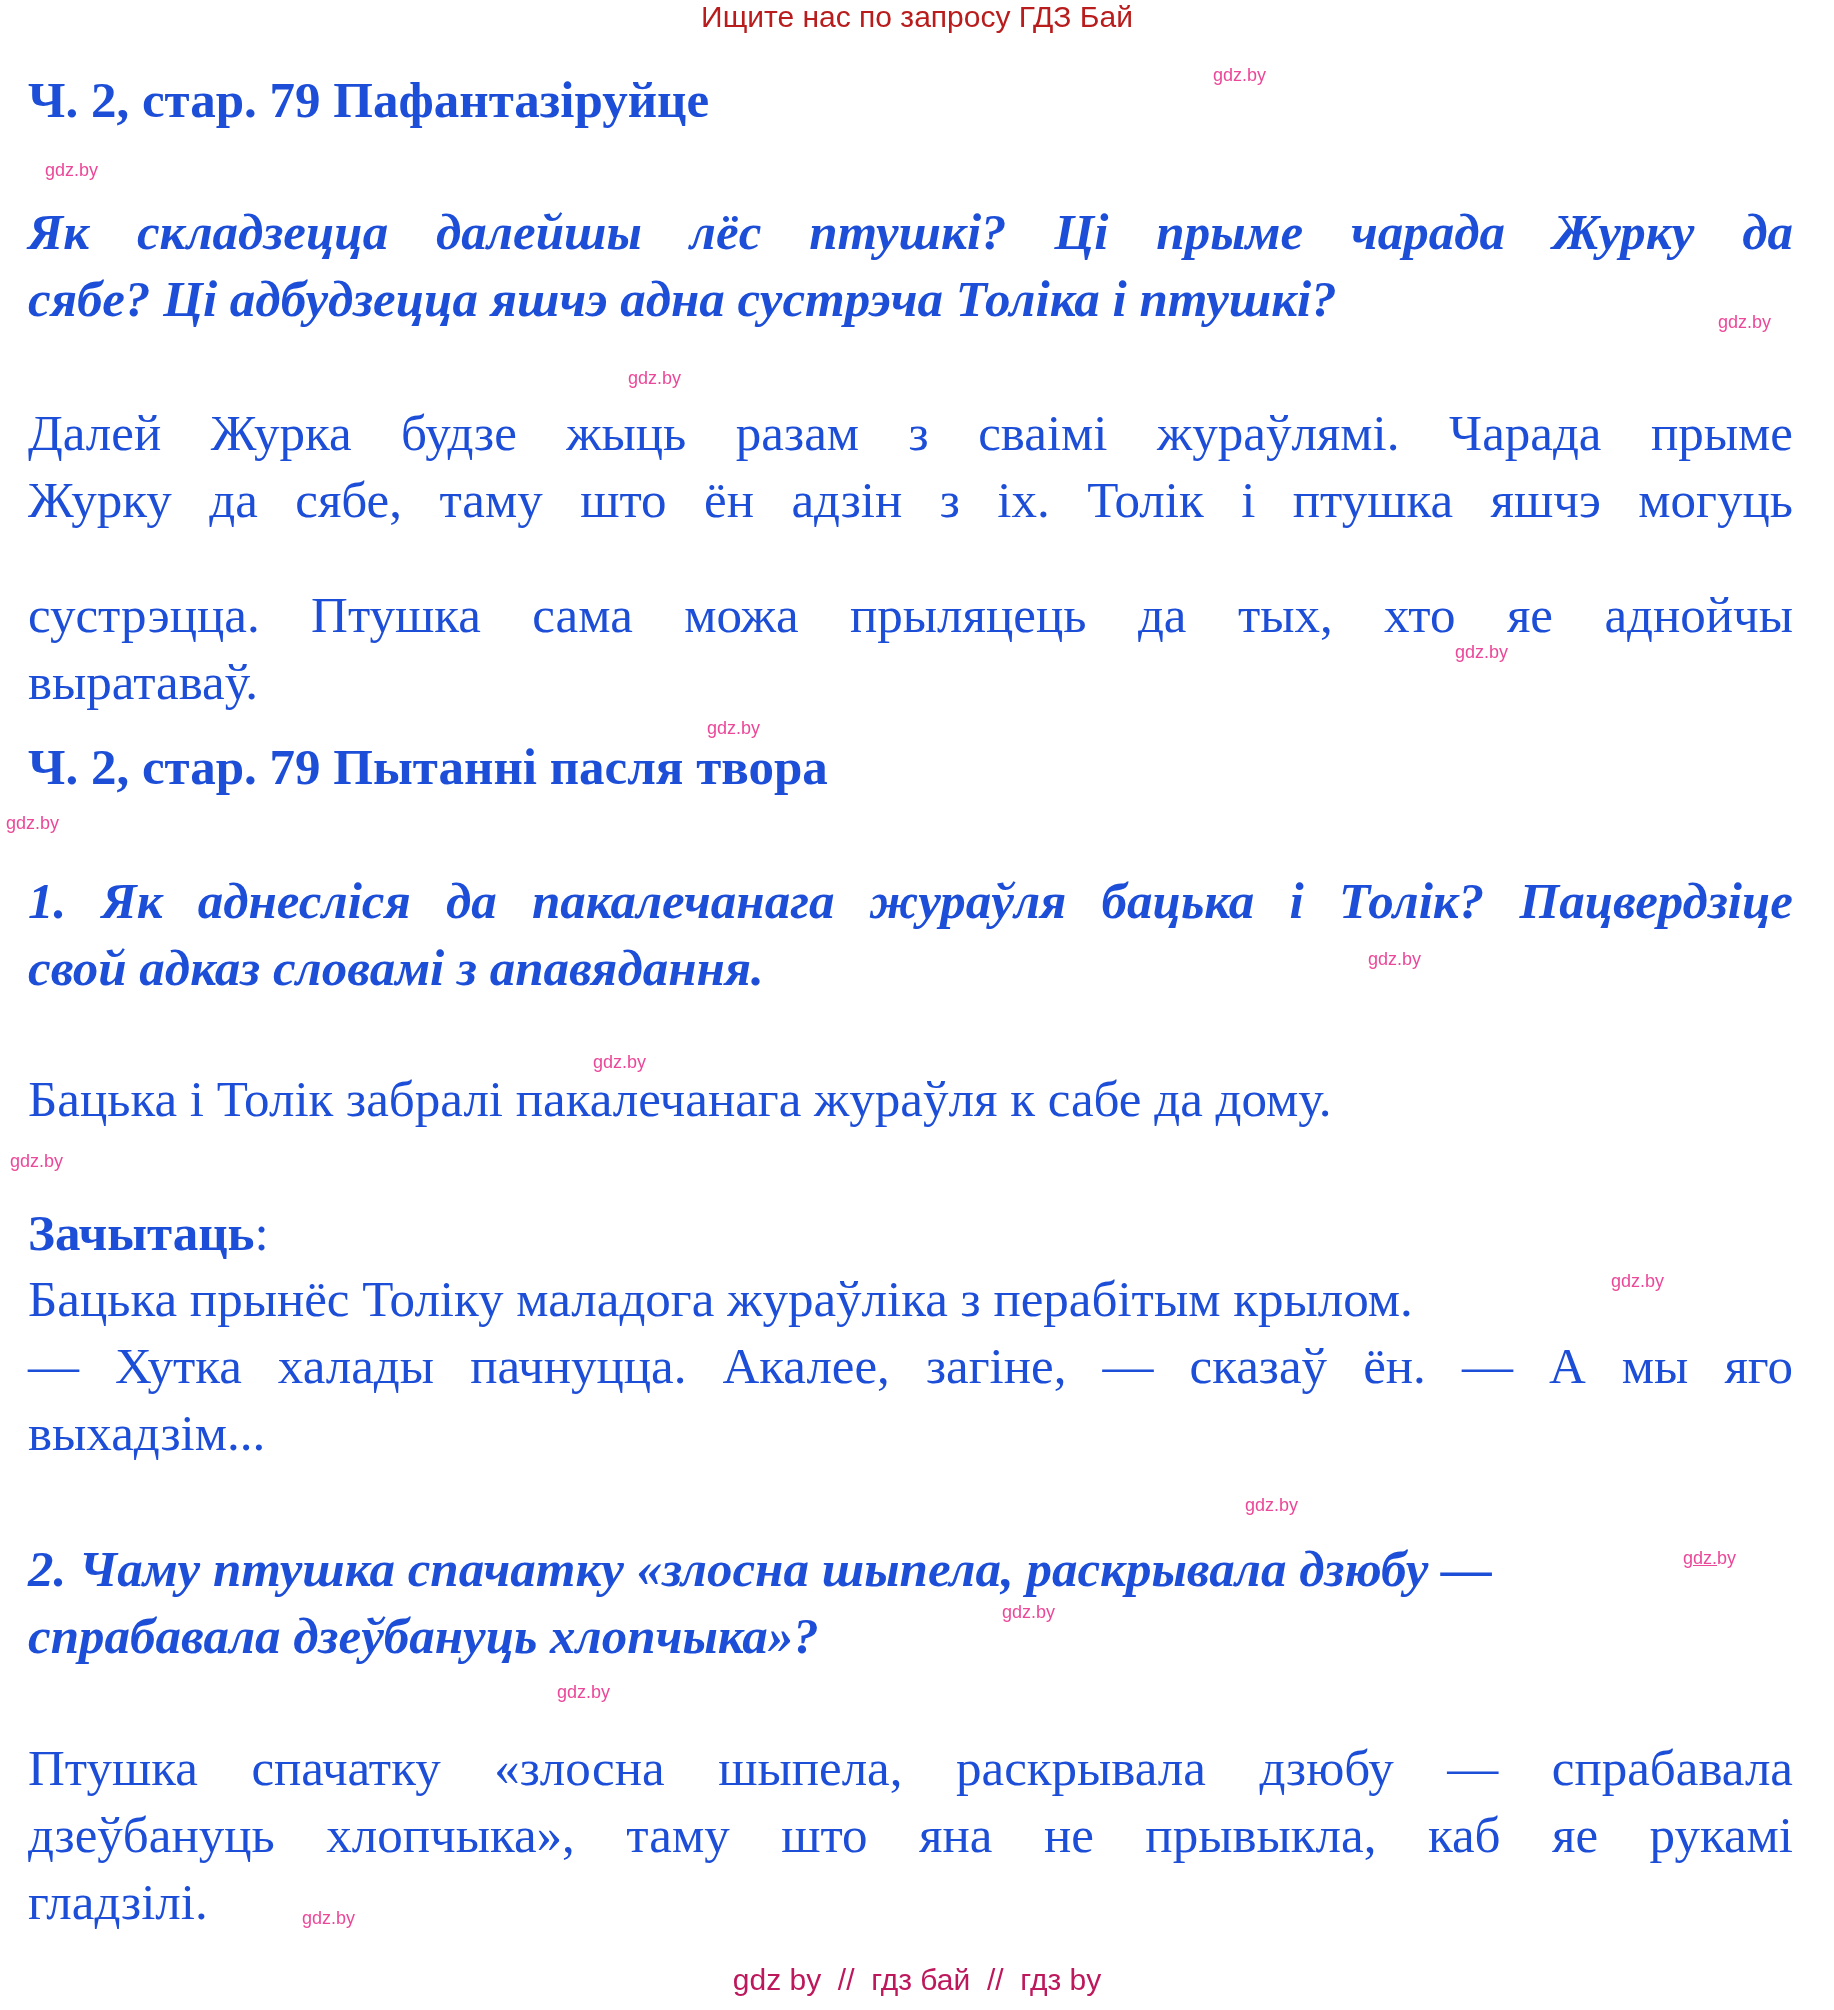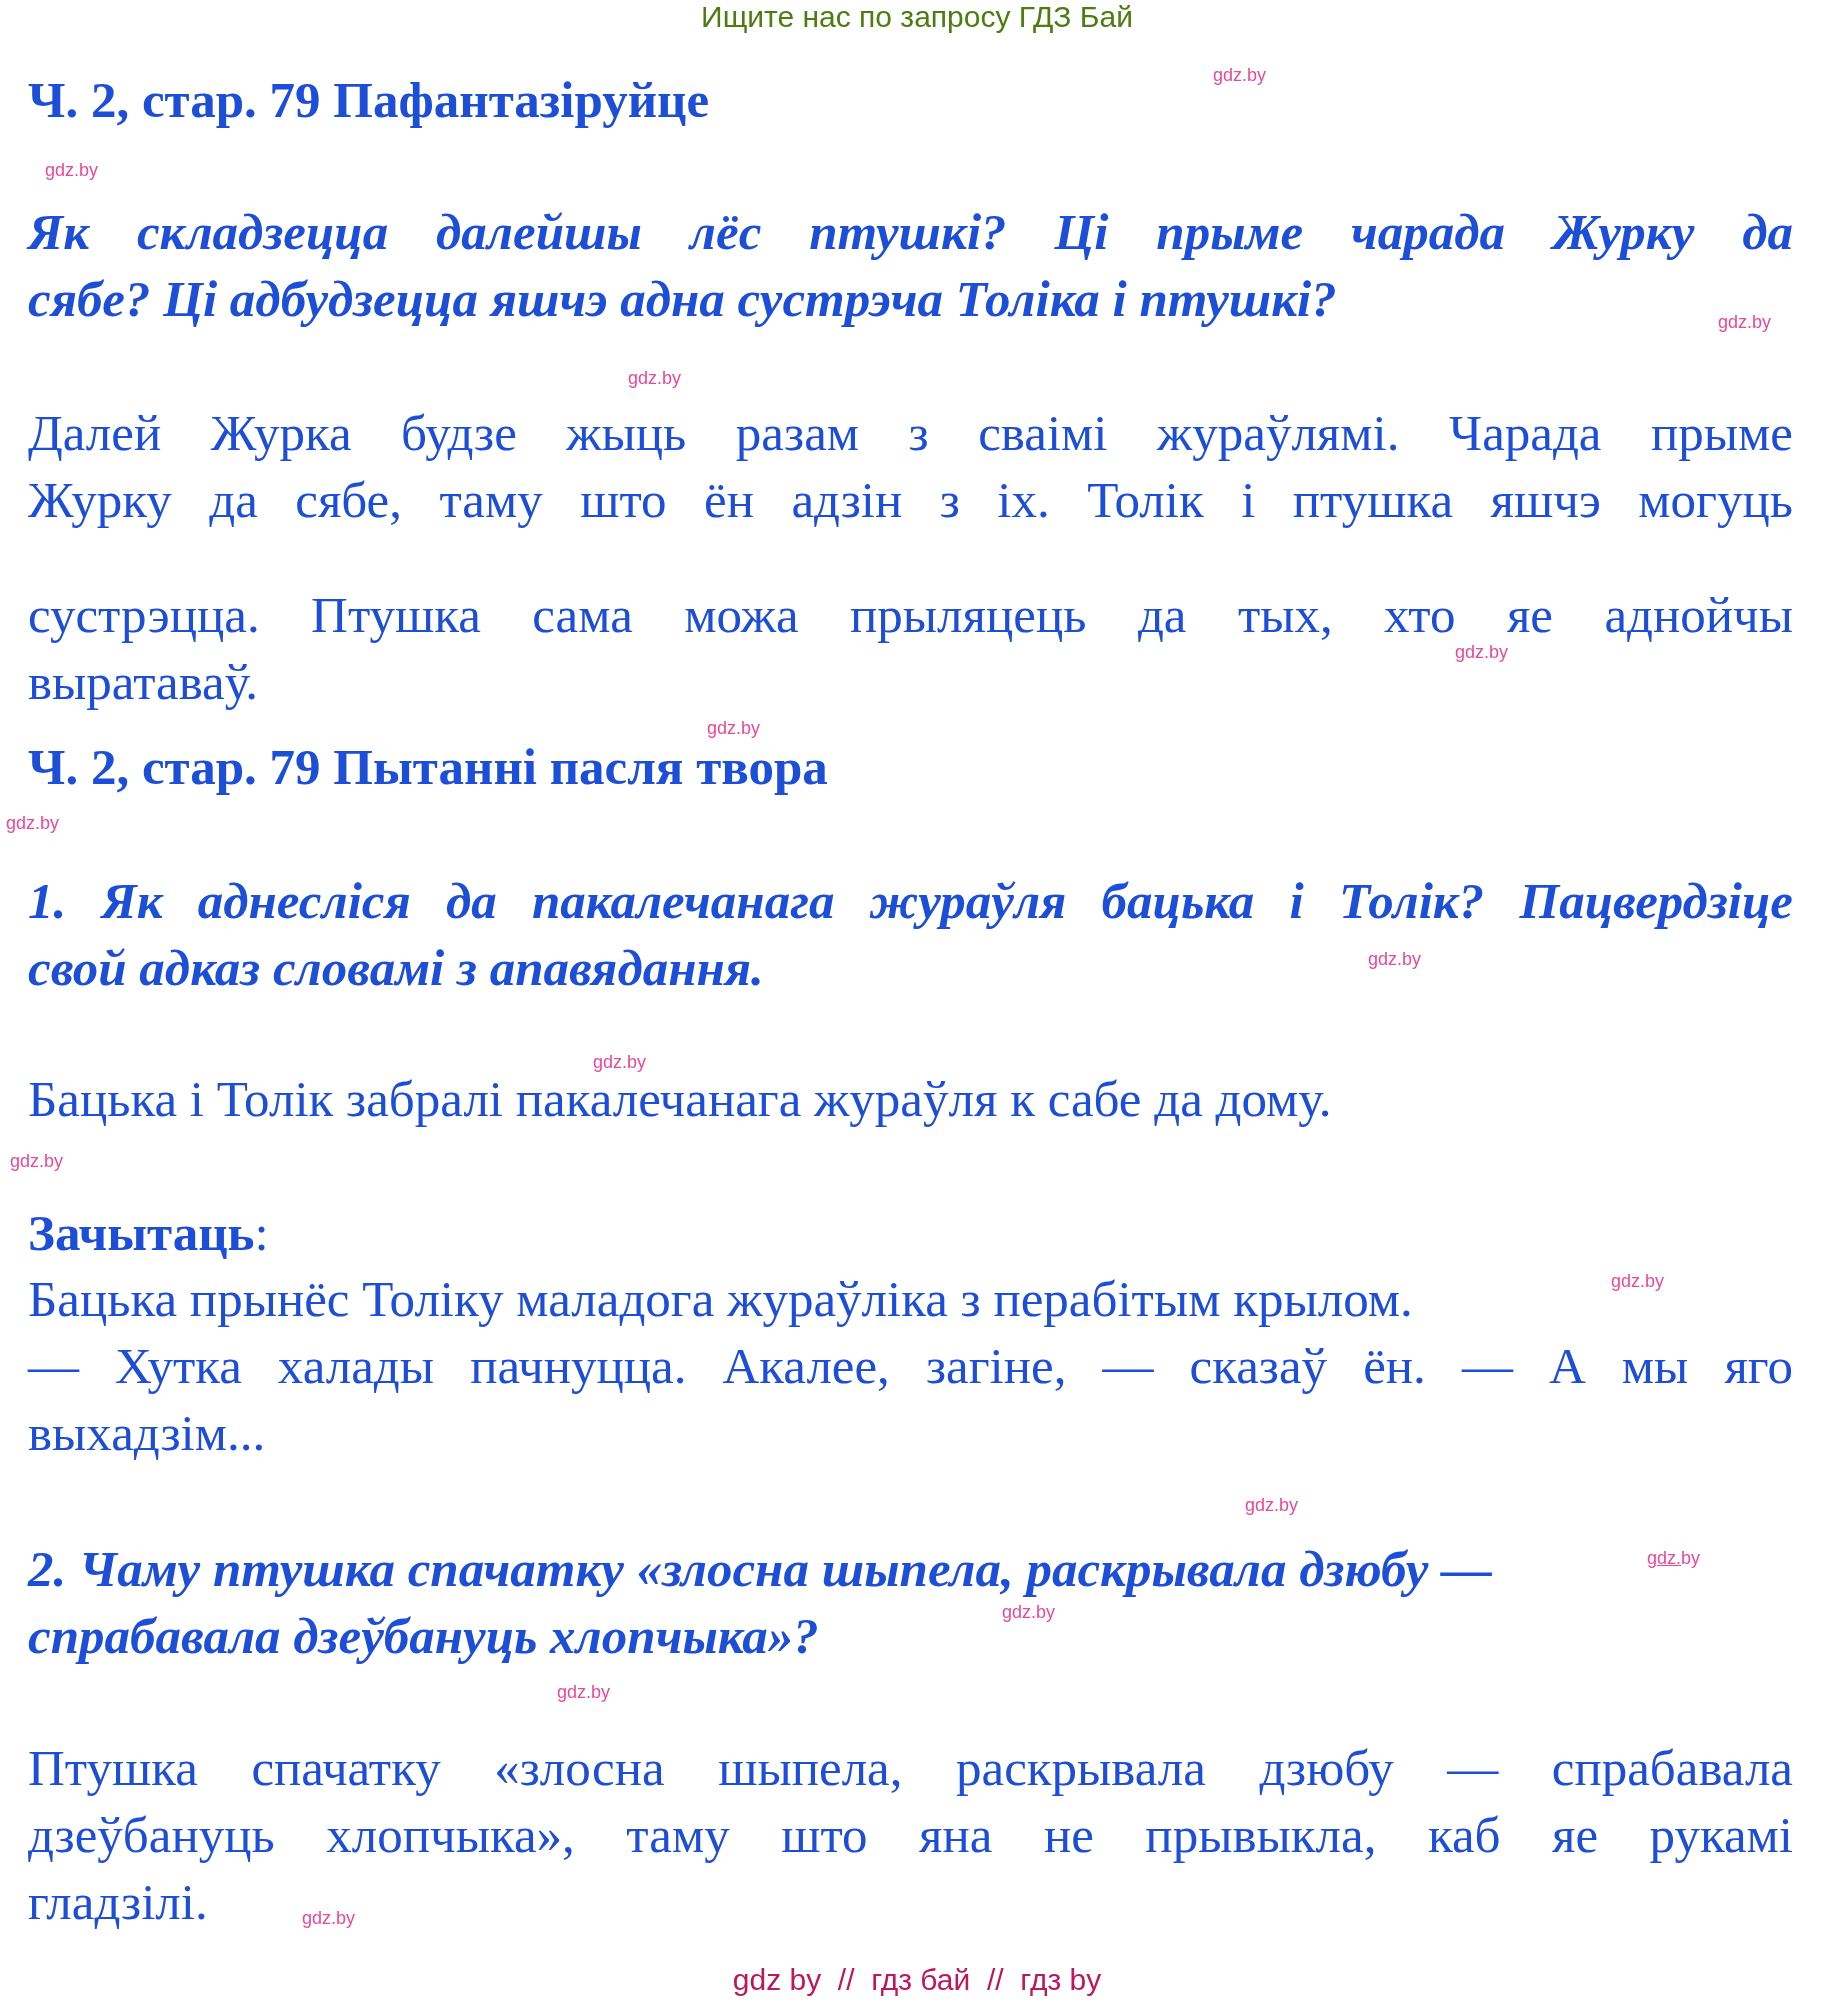--- a/index.html
+++ b/index.html
@@ -1,32 +1,32 @@
 <!DOCTYPE html>
 <html><head>
 <meta charset="utf-8">
 <style>
   html, body { margin:0; padding:0; background:#ffffff; }
   body { width:1834px; height:2010px; position:relative; overflow:hidden; }
   .abs { position:absolute; }
   .green-header {
     left:0; width:1834px; top:0; text-align:center;
-    font-family:"Liberation Sans", sans-serif; font-size:30px; color:#4d7c0f;
+    font-family:"Liberation Sans", sans-serif; font-size:30px; color:#b91c1c;
     line-height:34px;
   }
   .serif { font-family:"Liberation Serif", serif; color:#1d4ed8; }
   .h { font-weight:bold; font-size:51px; line-height:60px; left:28px; }
   .q { font-weight:bold; font-style:italic; font-size:51px; line-height:67px; left:28px; width:1765px; text-align:justify; text-align-last:left; }
   .p { font-size:51px; line-height:67px; left:28px; width:1765px; text-align:justify; text-align-last:left; }
   .line { display:block; }
   .wm {
     font-family:"Liberation Sans", sans-serif; font-size:18px; color:#ec4899;
     line-height:30px; white-space:nowrap;
   }
-  .wm-under { text-decoration:underline; }
+  .wm-under { text-decoration:underline;margin-left:36px; }
   .footer {
     left:0; width:1834px; top:1962px; text-align:center;
     font-family:"Liberation Sans", sans-serif; font-size:30px; color:#be185d;
     line-height:36px; white-space:pre;
   }
 </style>
 </head>
 <body>
 
 <div class="abs green-header">Ищите нас по запросу ГДЗ Бай</div>

